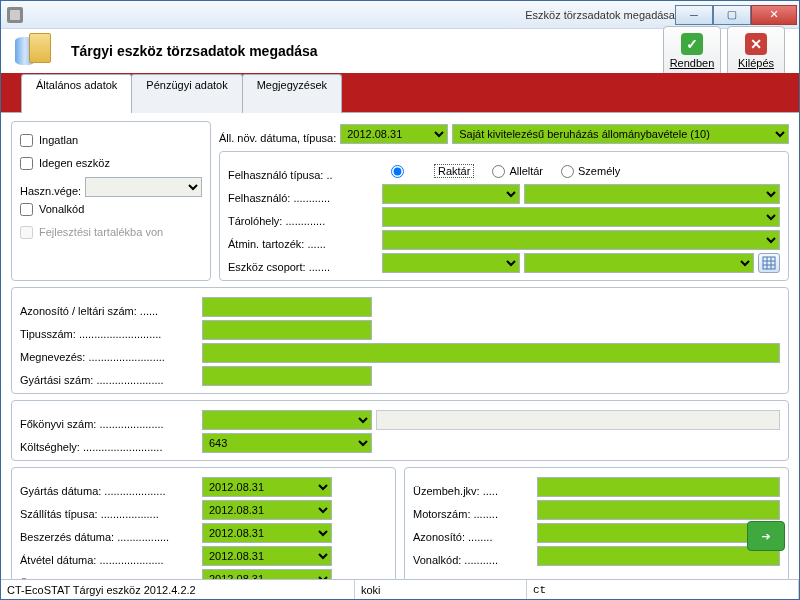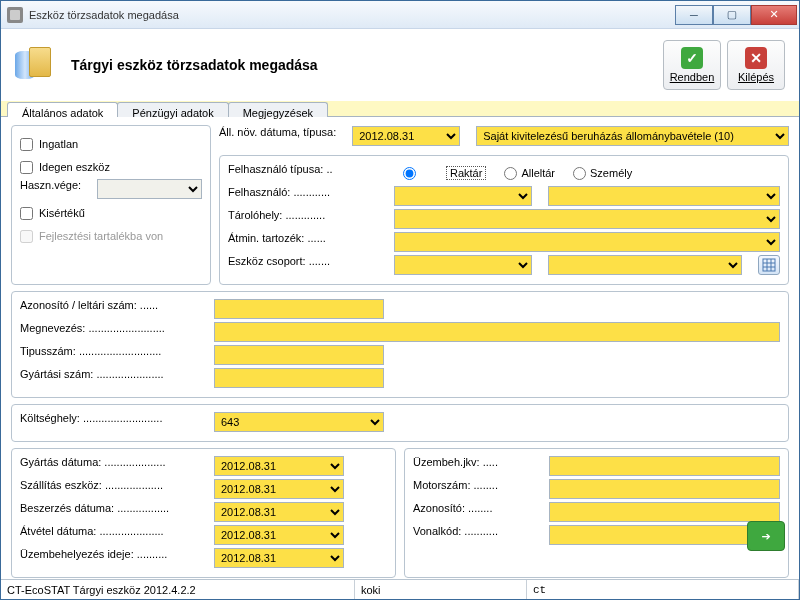--- a/index.html
+++ b/index.html
@@ -1,46 +1,46 @@
 <!DOCTYPE html>
 <html><head>
 <meta charset="utf-8">
 <style>
   * { box-sizing: border-box; margin: 0; padding: 0; font-family: Tahoma, Arial, sans-serif; font-size: 11px; }
   body { background: #5a8ab8; width: 800px; height: 600px; overflow: hidden; }
   .window { width: 800px; height: 600px; background: #fff; border: 1px solid #3a6a9a; display: flex; flex-direction: column; }
-  .titlebar { height: 28px; background: linear-gradient(#f6f9fd,#dfeaf6); display: flex; align-items: center; padding: 0 2px 0 6px; border-bottom: 1px solid #c8d6e8; }
+  .titlebar { height: 28px; background: linear-gradient(#f6f9fd,#dfeaf6); display: flex; align-items: center; padding: 0 2px 0 6px; border-bottom: 1px solid #c8d6e8; text-align: right; }
   .titlebar-icon { width:16px; height:16px; background:#888; border-radius:2px; margin-right:6px; position:relative; }
   .titlebar-icon::after{content:"";position:absolute;inset:3px;background:#ccc;border-radius:1px;}
   .titlebar-text { flex:1; color:#333; }
   .win-btns { display:flex; gap:0; }
   .win-btn { width:38px; height:20px; border:1px solid #5b7fa8; background:linear-gradient(#f2f6fb,#cbdff2); display:flex;align-items:center;justify-content:center; color:#314b66;}
   .win-btn.close { width:46px; background:linear-gradient(#e67d77,#c8403a); color:#fff; border-color:#a63a34;}
-  .header { height:72px; padding:10px 14px; display:flex; align-items:center; gap:20px;justify-content:space-between; }
+  .header { height:44px; padding:10px 14px; display:flex; align-items:center; gap:20px;justify-content:space-between; }
   .header-icon { width:36px; height:36px; position:relative; }
   .header-icon .cyl { position:absolute; left:0; top:4px; width:20px; height:28px; background:linear-gradient(90deg,#6aa7e8,#d3e6fb,#6aa7e8); border-radius:8px/4px; }
   .header-icon .fol { position:absolute; right:0; top:0; width:22px; height:30px; background:linear-gradient(#f7dc8c,#e3b848); border:1px solid #c49a2e; border-radius:2px; }
   .header-title { font-size:14px; font-weight:bold; flex:1; }
   .header-btns { display:flex; gap:6px; }
   .hbtn { width:58px; height:50px; border:1px solid #b6bdc4; border-radius:4px; background:linear-gradient(#fdfdfd,#eceef1); display:flex; flex-direction:column; align-items:center; justify-content:center; gap:2px; cursor:pointer; }
   .hbtn .ic { width:22px; height:22px; border-radius:4px; display:flex;align-items:center;justify-content:center; color:#fff; font-size:14px; font-weight:bold;}
   .hbtn.ok .ic { background:#3fa83f; }
   .hbtn.exit .ic { background:#c8403a; }
   .hbtn span { text-decoration:underline; }
-  .tabs { height:16px; display:flex; background:#fef9c3; border-bottom:1px solid #a7b4c1; padding-left:6px; }
+  .tabs { height:40px; display:flex; background:#b91c1c; border-bottom:1px solid #a7b4c1; padding-left:20px; }
   .tab { padding:4px 14px 0 14px; border:1px solid #a7b4c1; border-bottom:none; background:#eef1f5; margin-right:-1px; border-radius:3px 3px 0 0; position:relative; top:1px; cursor:pointer;}
   .tab.active { background:#fff; font-weight:normal; z-index:2; }
   .content { flex:1; padding:8px 10px 4px 10px; display:flex; flex-direction:column; gap:6px; overflow:hidden; }
   .panel { border:1px solid #b8c4d0; border-radius:4px; padding:6px 8px; }
-  .row { display:flex; align-items:flex-start; min-height:22px; margin:1px 0; gap:16px; }
+  .row { display:flex; align-items:flex-end; min-height:22px; margin:1px 0; gap:4px; }
   .lbl { white-space:nowrap; }
   .chk { display:flex; align-items:center; gap:6px; cursor:pointer; }
   .chk input { width:13px; height:13px; }
   .chk.disabled { color:#999; }
-  select, input[type=text] { border:1px solid #a7b4c1; height:20px; padding:1px 3px; background:#fde047; }
+  select, input[type=text] { border:1px solid #a7b4c1; height:20px; padding:1px 3px; background:#84cc16; }
   select { padding:0 2px; }
   .ro { background:#f1f1eb !important; color:#3a6ad4; padding:2px 6px; border:1px solid #c4ccd4; height:20px; display:flex; align-items:center; }
   .radio-group { display:flex; gap:18px; align-items:center; padding:2px 8px; border:1px solid transparent; }
   .radio-group label { display:flex; align-items:center; gap:4px; cursor:pointer; }
   .radio-group input { width:13px; height:13px; }
   .radio-group .focused { border:1px dotted #555; padding:0 3px;margin-left:26px; }
   .cal-btn { width:22px; height:20px; border:1px solid #8fa7c0; background:linear-gradient(#f3f8ff,#d4e4f6); border-radius:3px; display:flex;align-items:center;justify-content:center; cursor:pointer; }
   .cal-btn svg{width:14px;height:14px;}
   .top-split { display:flex; gap:8px; }
   .col-left { width:200px; }
@@ -102,21 +102,21 @@
         <div class="row chk">
             <input type="checkbox" style="">
             <span>Idegen eszköz</span>
           </div>
         <div class="row">
             <span class="lbl">Haszn.vége:</span>
           <select style="flex:1;background:#f1f1eb"></select>
           </div>
         <div class="row chk">
             <input type="checkbox" style="">
-            <span>Kisértékű</span>
+            <span>Vonalkód</span>
           </div>
         <div class="row chk disabled">
             <input type="checkbox" disabled="" style="">
             <span>Fejlesztési tartalékba von</span>
           </div>
       </div>
 
       <div class="col-right" style="display:flex;flex-direction:column;gap:6px;">
         <div class="row">
           <span class="lbl">Áll. növ. dátuma, típusa:</span>
@@ -171,48 +171,53 @@
         </div>
       </div>
     </div>
 
     <div class="panel">
       <div class="row">
           <span class="lbl" style="width:178px">Azonosító / leltári szám: ......</span>
           <input type="text" style="width: 170px;">
         </div>
       <div class="row">
+          <span class="lbl" style="width:178px">Tipusszám: ...........................</span>
+          <input type="text" style="width: 170px;">
+        </div>
+      <div class="row">
           <span class="lbl" style="width:178px">Megnevezés: .........................</span>
           <input type="text" style="flex: 1 1 0%;">
         </div>
       <div class="row">
-          <span class="lbl" style="width:178px">Tipusszám: ...........................</span>
-          <input type="text" style="width: 170px;">
-        </div>
-      <div class="row">
           <span class="lbl" style="width:178px">Gyártási szám: ......................</span>
           <input type="text" style="width: 170px;">
         </div>
     </div>
 
     <div class="panel">
       <div class="row">
+          <span class="lbl" style="width:178px">Főkönyvi szám: .....................</span>
+        <select style="width:170px"></select>
+        <div class="ro" style="flex:1"></div>
+        </div>
+      <div class="row">
           <span class="lbl" style="width:178px">Költséghely: ..........................</span>
         <select style="width:170px"><option>643</option></select>
         </div>
     </div>
 
     <div class="two-col">
       <div class="panel">
         <div class="row">
             <span class="lbl" style="width:178px">Gyártás dátuma: ....................</span>
             <select style="width:130px"><option>2012.08.31</option></select>
           </div>
         <div class="row">
-            <span class="lbl" style="width:178px">Szállítás eszköz: ...................</span>
+            <span class="lbl" style="width:178px">Szállítás típusa: ...................</span>
             <select style="width:130px"><option>2012.08.31</option></select>
           </div>
         <div class="row">
             <span class="lbl" style="width:178px">Beszerzés dátuma: .................</span>
             <select style="width:130px"><option>2012.08.31</option></select>
           </div>
         <div class="row">
             <span class="lbl" style="width:178px">Átvétel dátuma: .....................</span>
             <select style="width:130px"><option>2012.08.31</option></select>
           </div>

